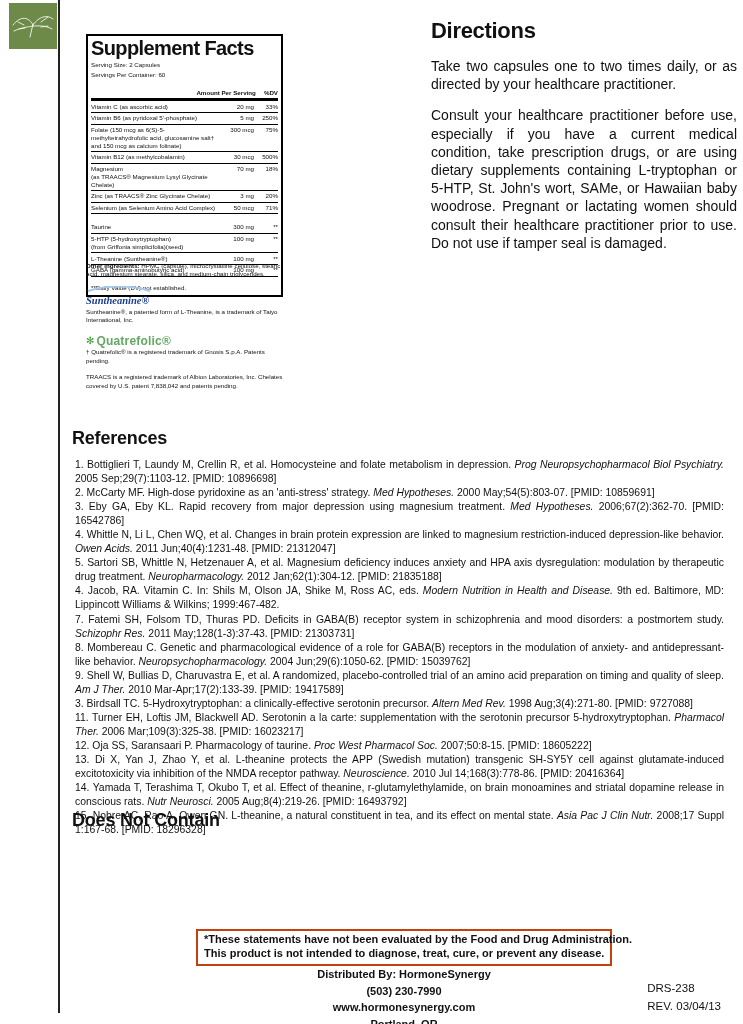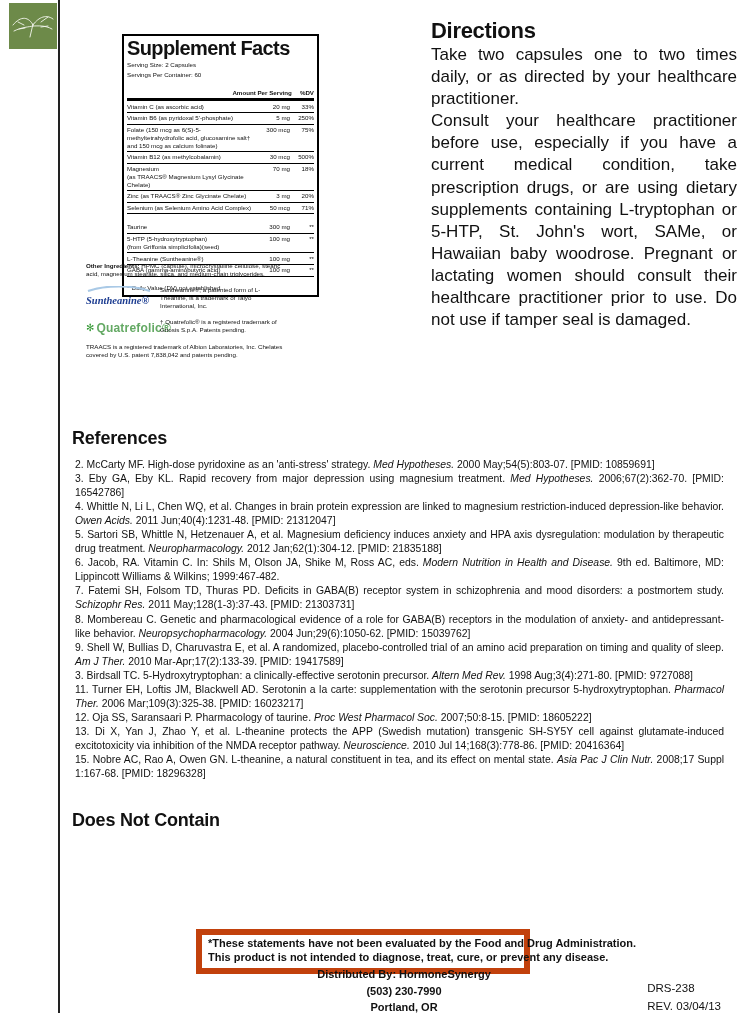--- a/index.html
+++ b/index.html
@@ -4,64 +4,64 @@
 <style>
   * { margin:0; padding:0; box-sizing:border-box; }
   body { background:#e8e8e8; font-family:"Liberation Sans", sans-serif; color:#111; }
   .page { position:relative; width:743px; height:1024px; background:#fff; margin:0 auto; overflow:hidden; }
 
   .left-rule { position:absolute; left:58px; top:0; width:2px; height:1013px; background:#222; }
 
   .brand-logo { position:absolute; left:9px; top:3px; width:48px; height:46px; }
 
   
-  .sf-box { position:absolute; left:86px; top:34px; width:197px; border:2px solid #000; background:#fff; padding:2px 3px 3px 3px;margin-left:36px; }
+  .sf-box { position:absolute; left:86px; top:34px; width:197px; border:2px solid #000; background:#fff; padding:2px 3px 3px 3px; }
   .sf-title { font-size:20px; font-weight:700; letter-spacing:-0.6px; line-height:1.05; white-space:nowrap; }
   .sf-serving { font-size:6.2px; line-height:1.3; margin-top:2px; }
   .sf-colhead { display:flex; justify-content:flex-end; gap:8px; font-size:6.2px; font-weight:700; margin-top:10px; margin-bottom:2px; }
   .sf-rows { border-top:3px solid #000; }
   .sf-row { display:flex; align-items:flex-start; border-bottom:1px solid #000; padding:1.5px 0; font-size:6.2px; line-height:1.25; }
   .sf-row.gap { padding-top:9px; }
   .sf-namewrap { flex:1; padding-right:2px; }
   .sf-amt { width:34px; text-align:right; flex-shrink:0; }
   .sf-dv { width:24px; text-align:right; flex-shrink:0; }
   .sf-foot { font-size:6.2px; margin-top:7px; padding-bottom:1px; }
 
   .left-col-notes { position:absolute; left:86px; top:262px; width:197px; }
   .oi { font-size:6.2px; line-height:1.35; }
-  .tm-row { display:flex; margin-top:7px; }
+  .tm-row { display:flex; margin-top:7px;flex-direction:column; }
   .tm-logo-col { width:74px; flex-shrink:0; }
   .tm-note { flex:1; font-size:6.2px; line-height:1.35; }
   .sunth-wrap { position:relative; padding-top:4px; }
   .sunth-text { font-family:"Liberation Serif", serif; font-style:italic; font-weight:700; font-size:10.5px; color:#1d3d91; white-space:nowrap; }
   .sunth-swoosh { position:absolute; left:0; top:0; }
   .quatre-wrap { display:flex; align-items:center; gap:2px; margin-top:3px; }
   .quatre-icon { color:#3a9c3a; font-size:10px; line-height:1; }
   .quatre-text { font-size:12px; font-weight:700; color:#64a964; letter-spacing:0.2px; }
   .traacs { font-size:6.2px; line-height:1.35; margin-top:8px; }
 
   
   .directions { position:absolute; left:431px; top:18px; width:306px; }
   .dir-title { font-size:22px; font-weight:700; letter-spacing:-0.3px; }
-  .dir-p { font-size:17px; line-height:1.3; text-align:justify; }
+  .dir-p { font-size:14px; line-height:1.3; margin-top:13px; text-align:justify; }
 
   
   .references { position:absolute; left:72px; top:428px; width:652px; }
   .ref-title { font-size:18px; font-weight:700; letter-spacing:-0.2px; }
   .ref-list { margin-top:9px; padding-left:3px; }
   .ref-item { font-size:10.4px; line-height:1.35; text-align:justify; }
   .it { font-style:italic; }
 
   
   .dnc { position:absolute; left:72px; top:810px; width:652px; }
   .dnc-title { font-size:18px; font-weight:700; letter-spacing:-0.2px; }
   .dnc-text { font-size:11.8px; line-height:1.3; margin-top:10px; text-align:justify; padding-left:3px; }
 
   
-  .disclaimer-box { position:absolute; left:196px; top:929px; width:334px; border:6px solid #c2410c; padding:2px 6px 3px 6px; text-align:center; }
+  .disclaimer-box { position:absolute; left:196px; top:929px; width:416px; border:2px solid #c2410c; padding:2px 6px 3px 6px; text-align:center; }
   .disclaimer-box div { font-size:11px; font-weight:700; line-height:1.25; white-space:nowrap; }
   .distributor { position:absolute; left:196px; top:966px; width:416px; text-align:center; font-weight:700; font-size:11px; line-height:1.5; }
   .doc-footer { position:absolute; right:22px; top:979px; font-size:11.5px; line-height:1.6; }
 </style>
 </head>
 <body>
 
 <div class="page">
 
   <div class="brand-logo">
@@ -201,48 +201,51 @@
 
   <div class="directions">
     <div class="dir-title">Directions</div>
     <div class="dir-p">Take two capsules one to two times daily, or as directed by your healthcare practitioner.</div>
     <div class="dir-p">Consult your healthcare practitioner before use, especially if you have a current medical condition, take prescription drugs, or are using dietary supplements containing L-tryptophan or 5-HTP, St. John's wort, SAMe, or Hawaiian baby woodrose. Pregnant or lactating women should consult their healthcare practitioner prior to use. Do not use if tamper seal is damaged.</div>
   </div>
 
   <div class="references">
     <div class="ref-title">References</div>
     <div class="ref-list" id="references-list">
+        <div class="ref-item"><span>1. Bottiglieri T, Laundy M, Crellin R, et al. Homocysteine and folate metabolism in depression. </span><span class="it">Prog Neuropsychopharmacol Biol Psychiatry.</span><span> 2005 Sep;29(7):1103-12. [PMID: 10896698]</span></div>
         <div class="ref-item"><span>2. McCarty MF. High-dose pyridoxine as an 'anti-stress' strategy. </span><span class="it">Med Hypotheses.</span><span> 2000 May;54(5):803-07. [PMID: 10859691]</span></div>
         <div class="ref-item"><span>3. Eby GA, Eby KL. Rapid recovery from major depression using magnesium treatment. </span><span class="it">Med Hypotheses.</span><span> 2006;67(2):362-70. [PMID: 16542786]</span></div>
         <div class="ref-item"><span>4. Whittle N, Li L, Chen WQ, et al. Changes in brain protein expression are linked to magnesium restriction-induced depression-like behavior. </span><span class="it">Owen Acids.</span><span> 2011 Jun;40(4):1231-48. [PMID: 21312047]</span></div>
         <div class="ref-item"><span>5. Sartori SB, Whittle N, Hetzenauer A, et al. Magnesium deficiency induces anxiety and HPA axis dysregulation: modulation by therapeutic drug treatment. </span><span class="it">Neuropharmacology.</span><span> 2012 Jan;62(1):304-12. [PMID: 21835188]</span></div>
-        <div class="ref-item"><span>6. Jacob, RA. Vitamin C. In: Shils M, Olson JA, Shike M, Ross AC, eds. </span><span class="it">Modern Nutrition in Health and Disease.</span><span> 9th ed. Baltimore, MD: Lippincott Williams &amp; Wilkins; 1999:467-482.</span></div>
+        <div class="ref-item"><span>4. Jacob, RA. Vitamin C. In: Shils M, Olson JA, Shike M, Ross AC, eds. </span><span class="it">Modern Nutrition in Health and Disease.</span><span> 9th ed. Baltimore, MD: Lippincott Williams &amp; Wilkins; 1999:467-482.</span></div>
         <div class="ref-item"><span>7. Fatemi SH, Folsom TD, Thuras PD. Deficits in GABA(B) receptor system in schizophrenia and mood disorders: a postmortem study. </span><span class="it">Schizophr Res.</span><span> 2011 May;128(1-3):37-43. [PMID: 21303731]</span></div>
         <div class="ref-item"><span>8. Mombereau C. Genetic and pharmacological evidence of a role for GABA(B) receptors in the modulation of anxiety- and antidepressant-like behavior. </span><span class="it">Neuropsychopharmacology.</span><span> 2004 Jun;29(6):1050-62. [PMID: 15039762]</span></div>
         <div class="ref-item"><span>9. Shell W, Bullias D, Charuvastra E, et al. A randomized, placebo-controlled trial of an amino acid preparation on timing and quality of sleep. </span><span class="it">Am J Ther.</span><span> 2010 Mar-Apr;17(2):133-39. [PMID: 19417589]</span></div>
         <div class="ref-item"><span>3. Birdsall TC. 5-Hydroxytryptophan: a clinically-effective serotonin precursor. </span><span class="it">Altern Med Rev.</span><span> 1998 Aug;3(4):271-80. [PMID: 9727088]</span></div>
         <div class="ref-item"><span>11. Turner EH, Loftis JM, Blackwell AD. Serotonin a la carte: supplementation with the serotonin precursor 5-hydroxytryptophan. </span><span class="it">Pharmacol Ther.</span><span> 2006 Mar;109(3):325-38. [PMID: 16023217]</span></div>
         <div class="ref-item"><span>12. Oja SS, Saransaari P. Pharmacology of taurine. </span><span class="it">Proc West Pharmacol Soc.</span><span> 2007;50:8-15. [PMID: 18605222]</span></div>
         <div class="ref-item"><span>13. Di X, Yan J, Zhao Y, et al. L-theanine protects the APP (Swedish mutation) transgenic SH-SY5Y cell against glutamate-induced excitotoxicity via inhibition of the NMDA receptor pathway. </span><span class="it">Neuroscience.</span><span> 2010 Jul 14;168(3):778-86. [PMID: 20416364]</span></div>
+        <div class="ref-item"><span>14. Yamada T, Terashima T, Okubo T, et al. Effect of theanine, r-glutamylethylamide, on brain monoamines and striatal dopamine release in conscious rats. </span><span class="it">Nutr Neurosci.</span><span> 2005 Aug;8(4):219-26. [PMID: 16493792]</span></div>
         <div class="ref-item"><span>15. Nobre AC, Rao A, Owen GN. L-theanine, a natural constituent in tea, and its effect on mental state. </span><span class="it">Asia Pac J Clin Nutr.</span><span> 2008;17 Suppl 1:167-68. [PMID: 18296328]</span></div>
       </div>
   </div>
 
   <div class="dnc">
     <div class="dnc-title">Does Not Contain</div>
   </div>
 
   <div class="disclaimer-box">
     <div>*These statements have not been evaluated by the Food and Drug Administration.</div>
     <div>This product is not intended to diagnose, treat, cure, or prevent any disease.</div>
   </div>
 
   <div class="distributor">
     <div>Distributed By: HormoneSynergy</div>
     <div>(503)  230-7990</div>
+    <div>www.hormonesynergy.com</div>
     <div>Portland,  OR</div>
   </div>
 
   <div class="doc-footer">
     <div>DRS-238</div>
     <div>REV.  03/04/13</div>
   </div>
 
 </div>
 

